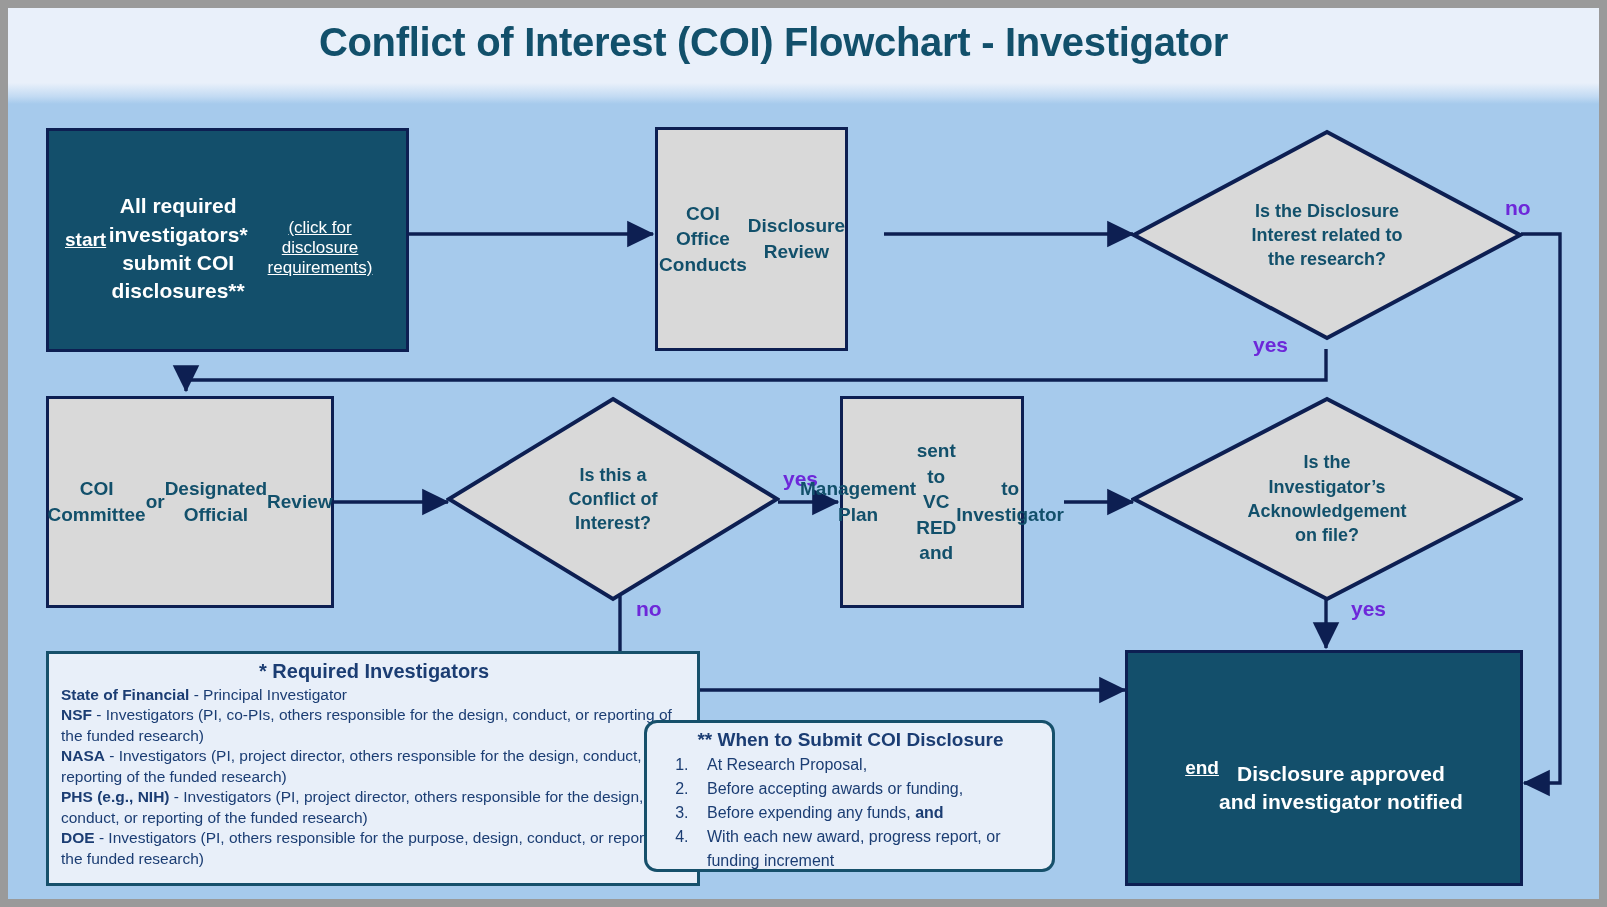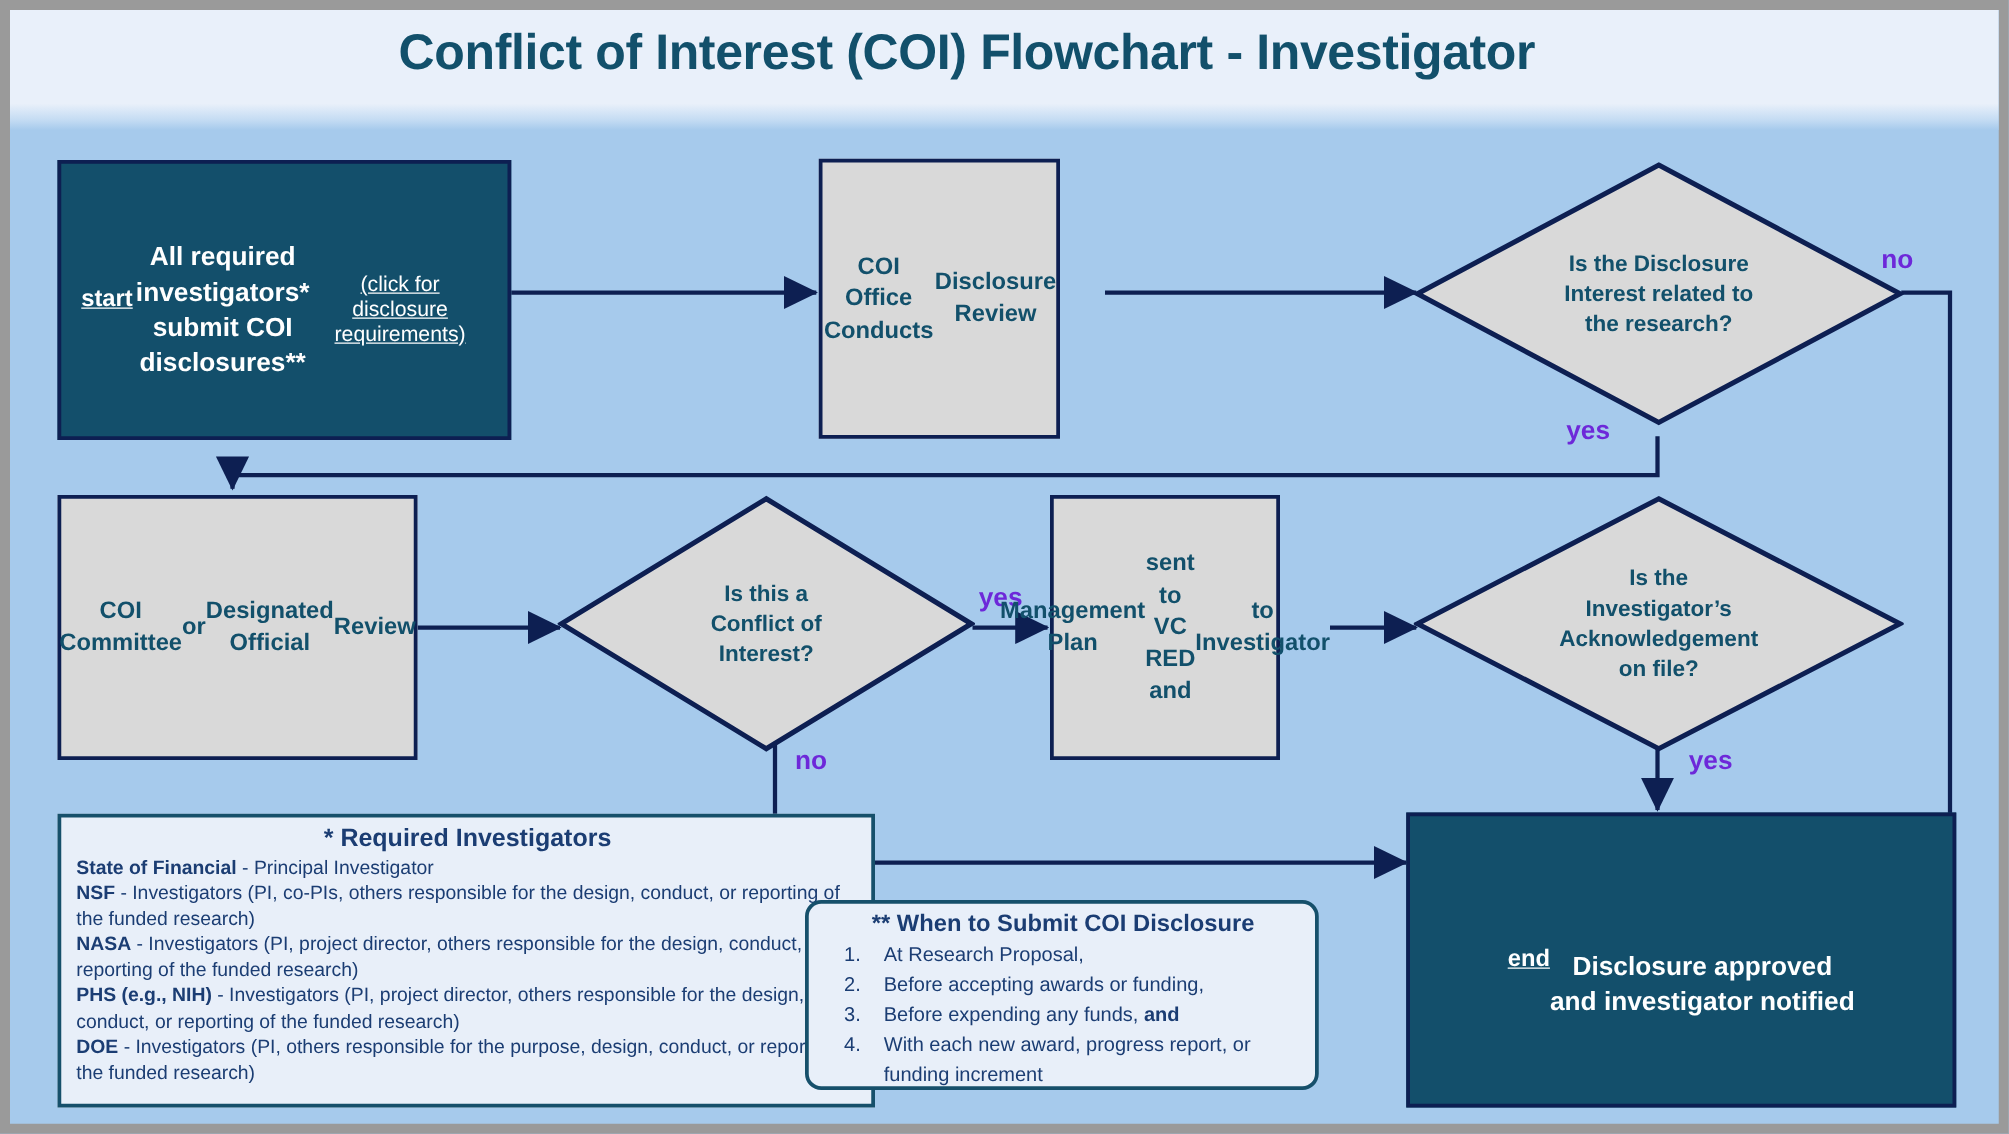--- a/index.html
+++ b/index.html
@@ -237,21 +237,21 @@
     </svg>
     <div class="dtext">
       <div>Is the</div>
       <div>Investigator’s</div>
       <div>Acknowledgement</div>
       <div>on file?</div>
     </div>
   </div>
   <div class="elabel" style="left:1343px; top:589px;">yes</div>
 
-  <div class="node terminal" style="left:1117px; top:642px; width:440px; height:236px; padding:16px;">
+  <div class="node terminal" style="left:1117px; top:642px; width:398px; height:236px; padding:16px;">
     <div class="tag">end</div>
     <div class="main" style="margin-top:40px;">
       <div>Disclosure approved</div>
       <div>and investigator notified</div>
     </div>
   </div>
 
   <div class="legend" style="left:38px; top:643px; width:654px; height:235px;">
     <div class="lt">* Required Investigators</div>
     <div id="inv-list">

